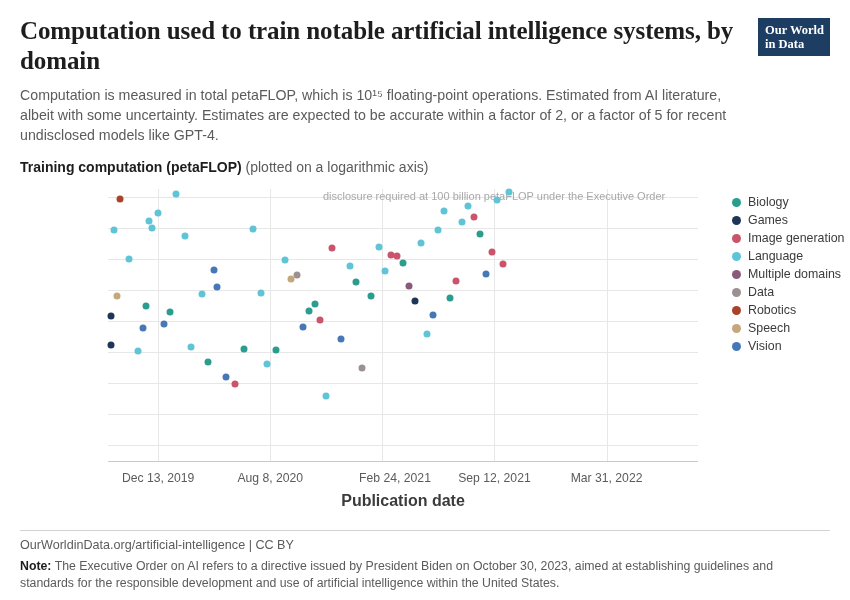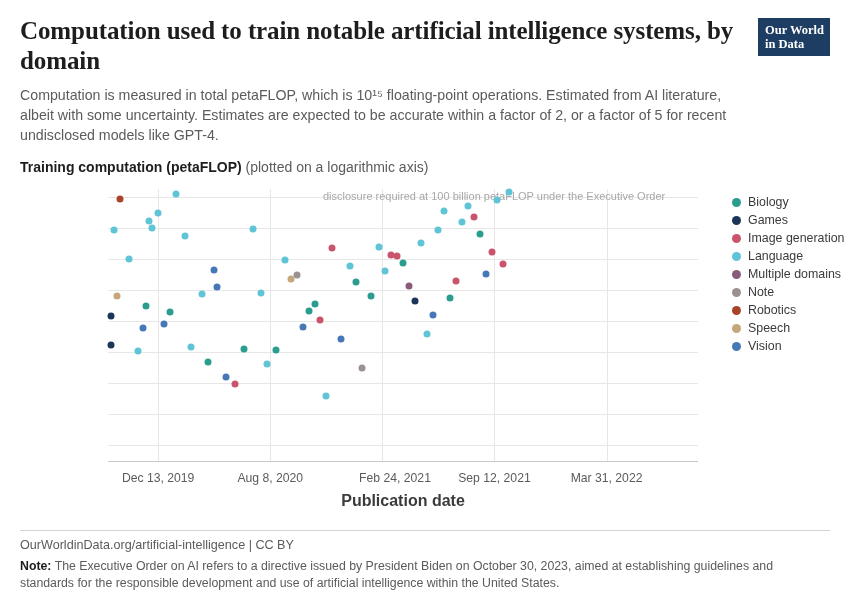--- a/index.html
+++ b/index.html
@@ -337,21 +337,21 @@
         <div class="legend-item">
           <span class="legend-swatch" style="background: rgb(95, 196, 214);"></span>
           <span class="legend-label">Language</span>
         </div>
         <div class="legend-item">
           <span class="legend-swatch" style="background: rgb(138, 90, 122);"></span>
           <span class="legend-label">Multiple domains</span>
         </div>
         <div class="legend-item">
           <span class="legend-swatch" style="background: rgb(155, 145, 145);"></span>
-          <span class="legend-label">Note</span>
+          <span class="legend-label">Data</span>
         </div>
         <div class="legend-item">
           <span class="legend-swatch" style="background: rgb(168, 67, 42);"></span>
           <span class="legend-label">Robotics</span>
         </div>
         <div class="legend-item">
           <span class="legend-swatch" style="background: rgb(196, 167, 125);"></span>
           <span class="legend-label">Speech</span>
         </div>
         <div class="legend-item">

